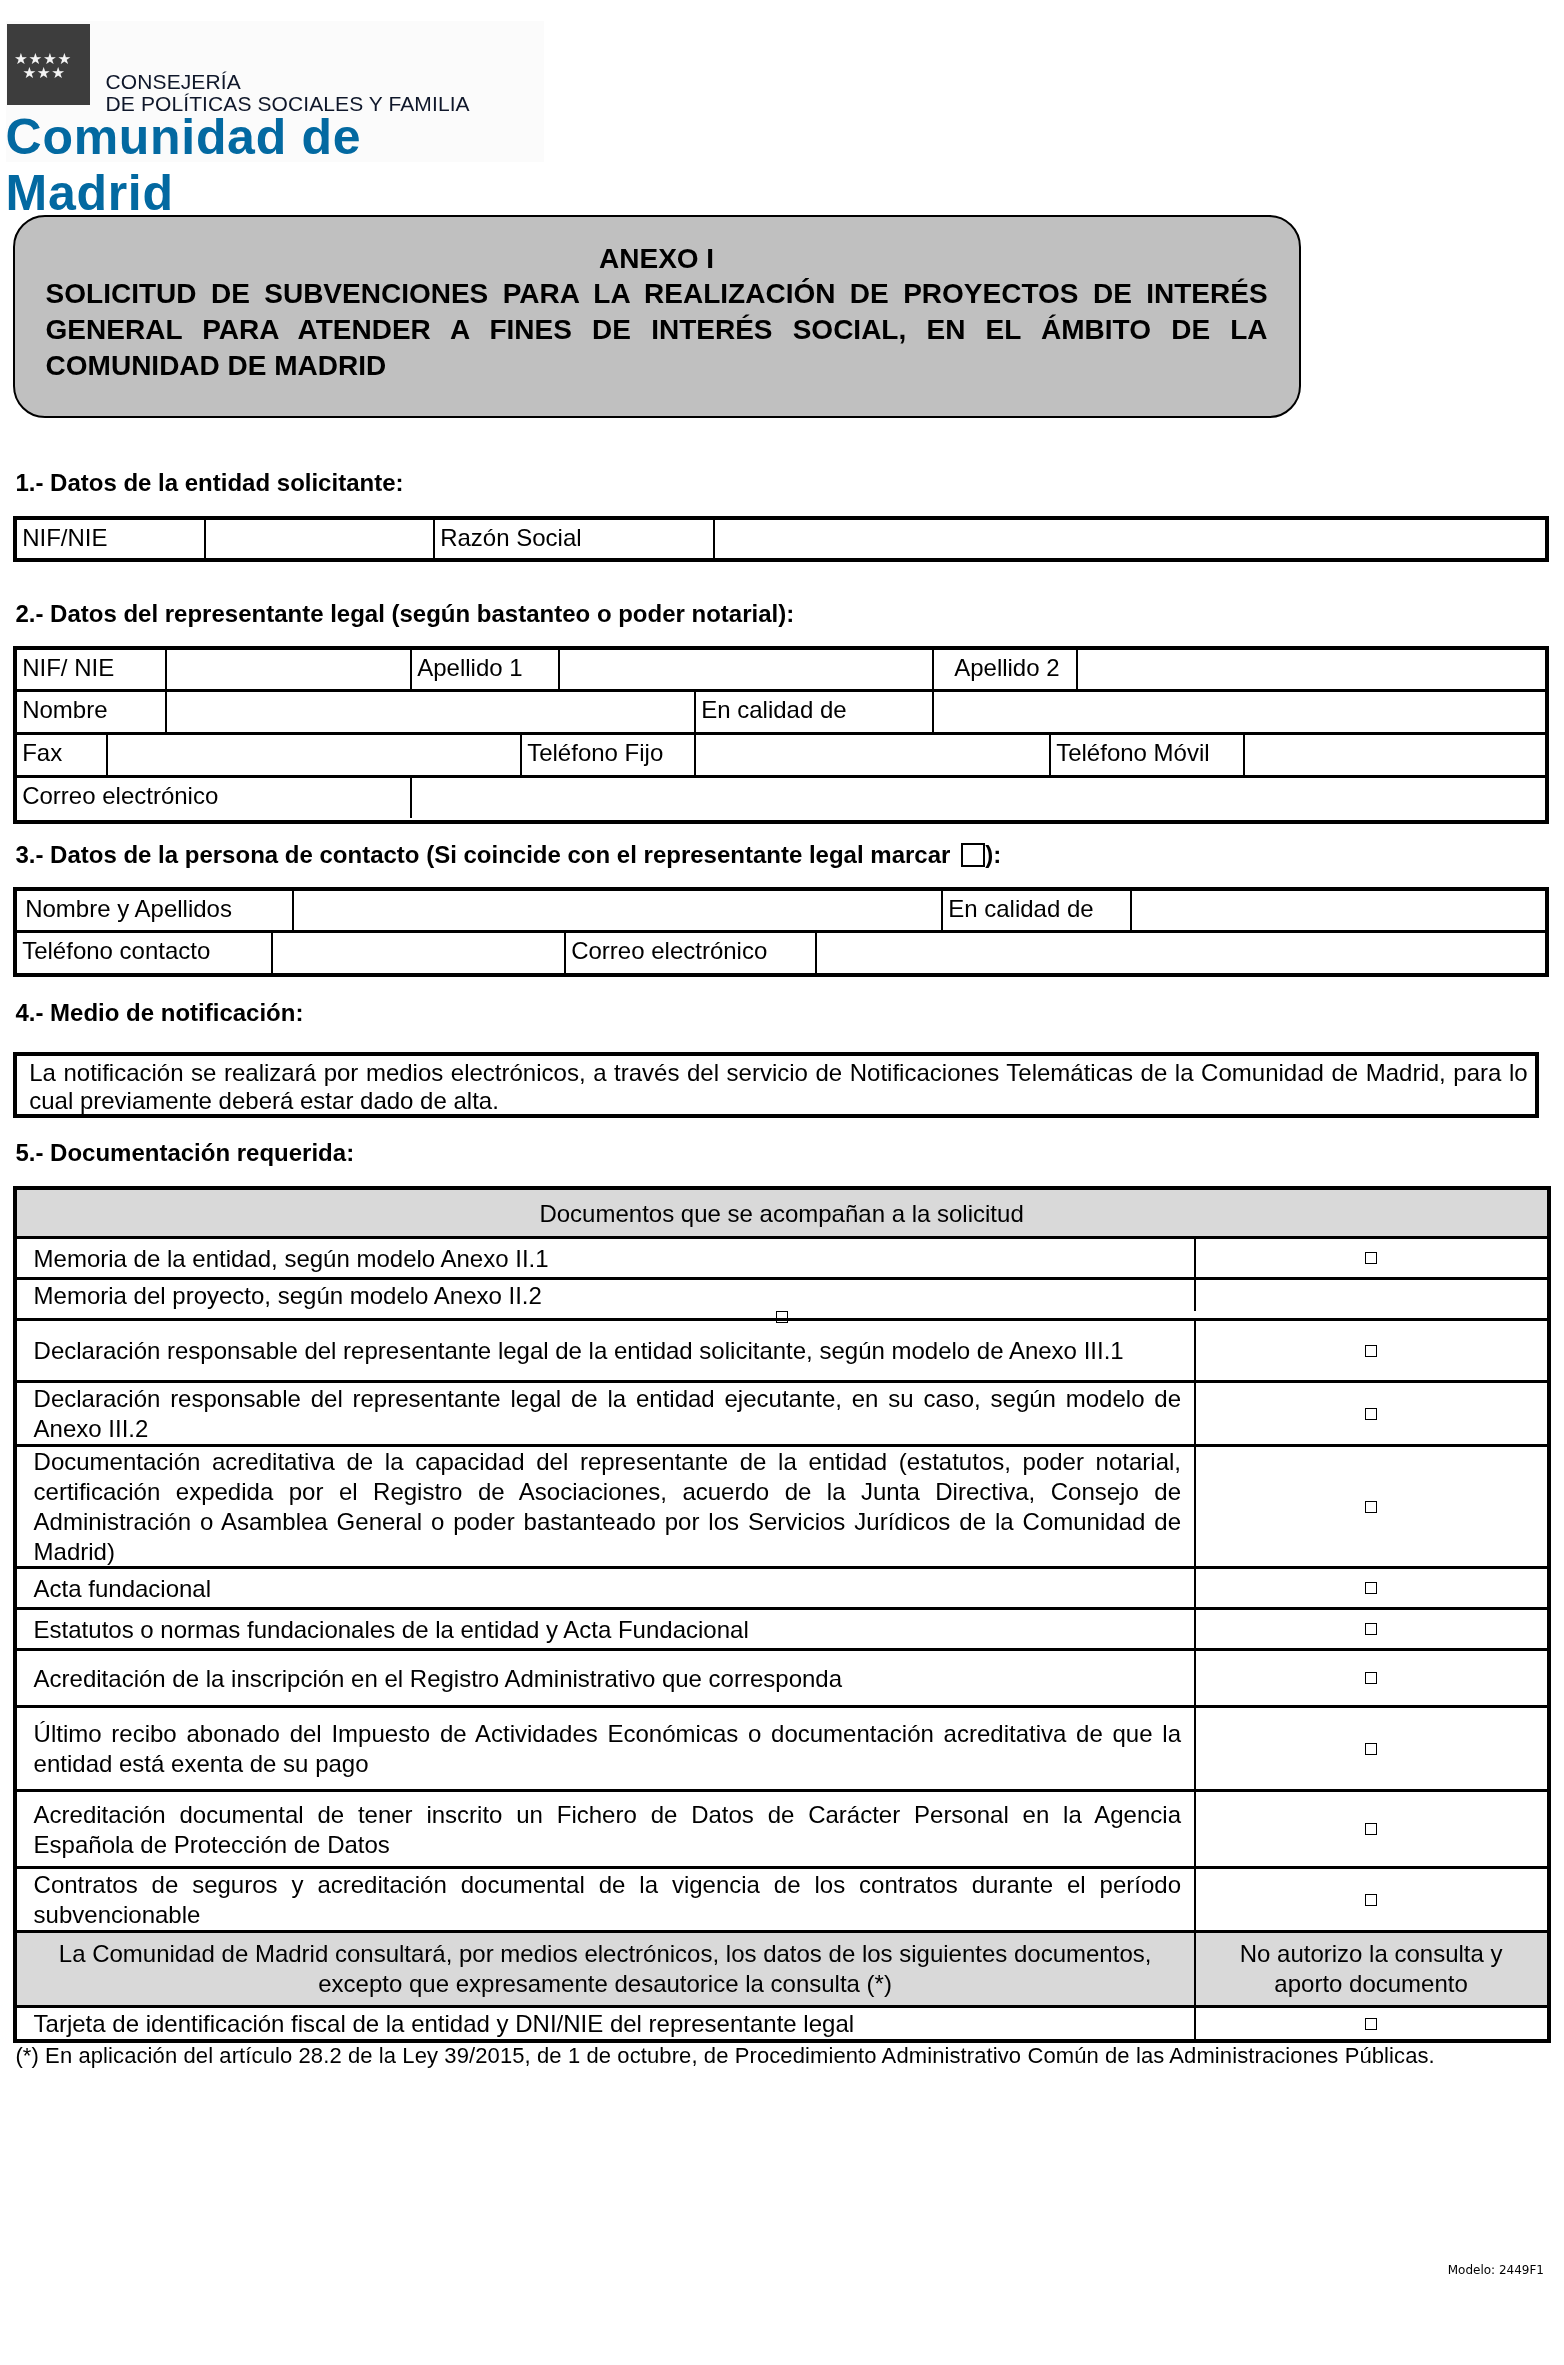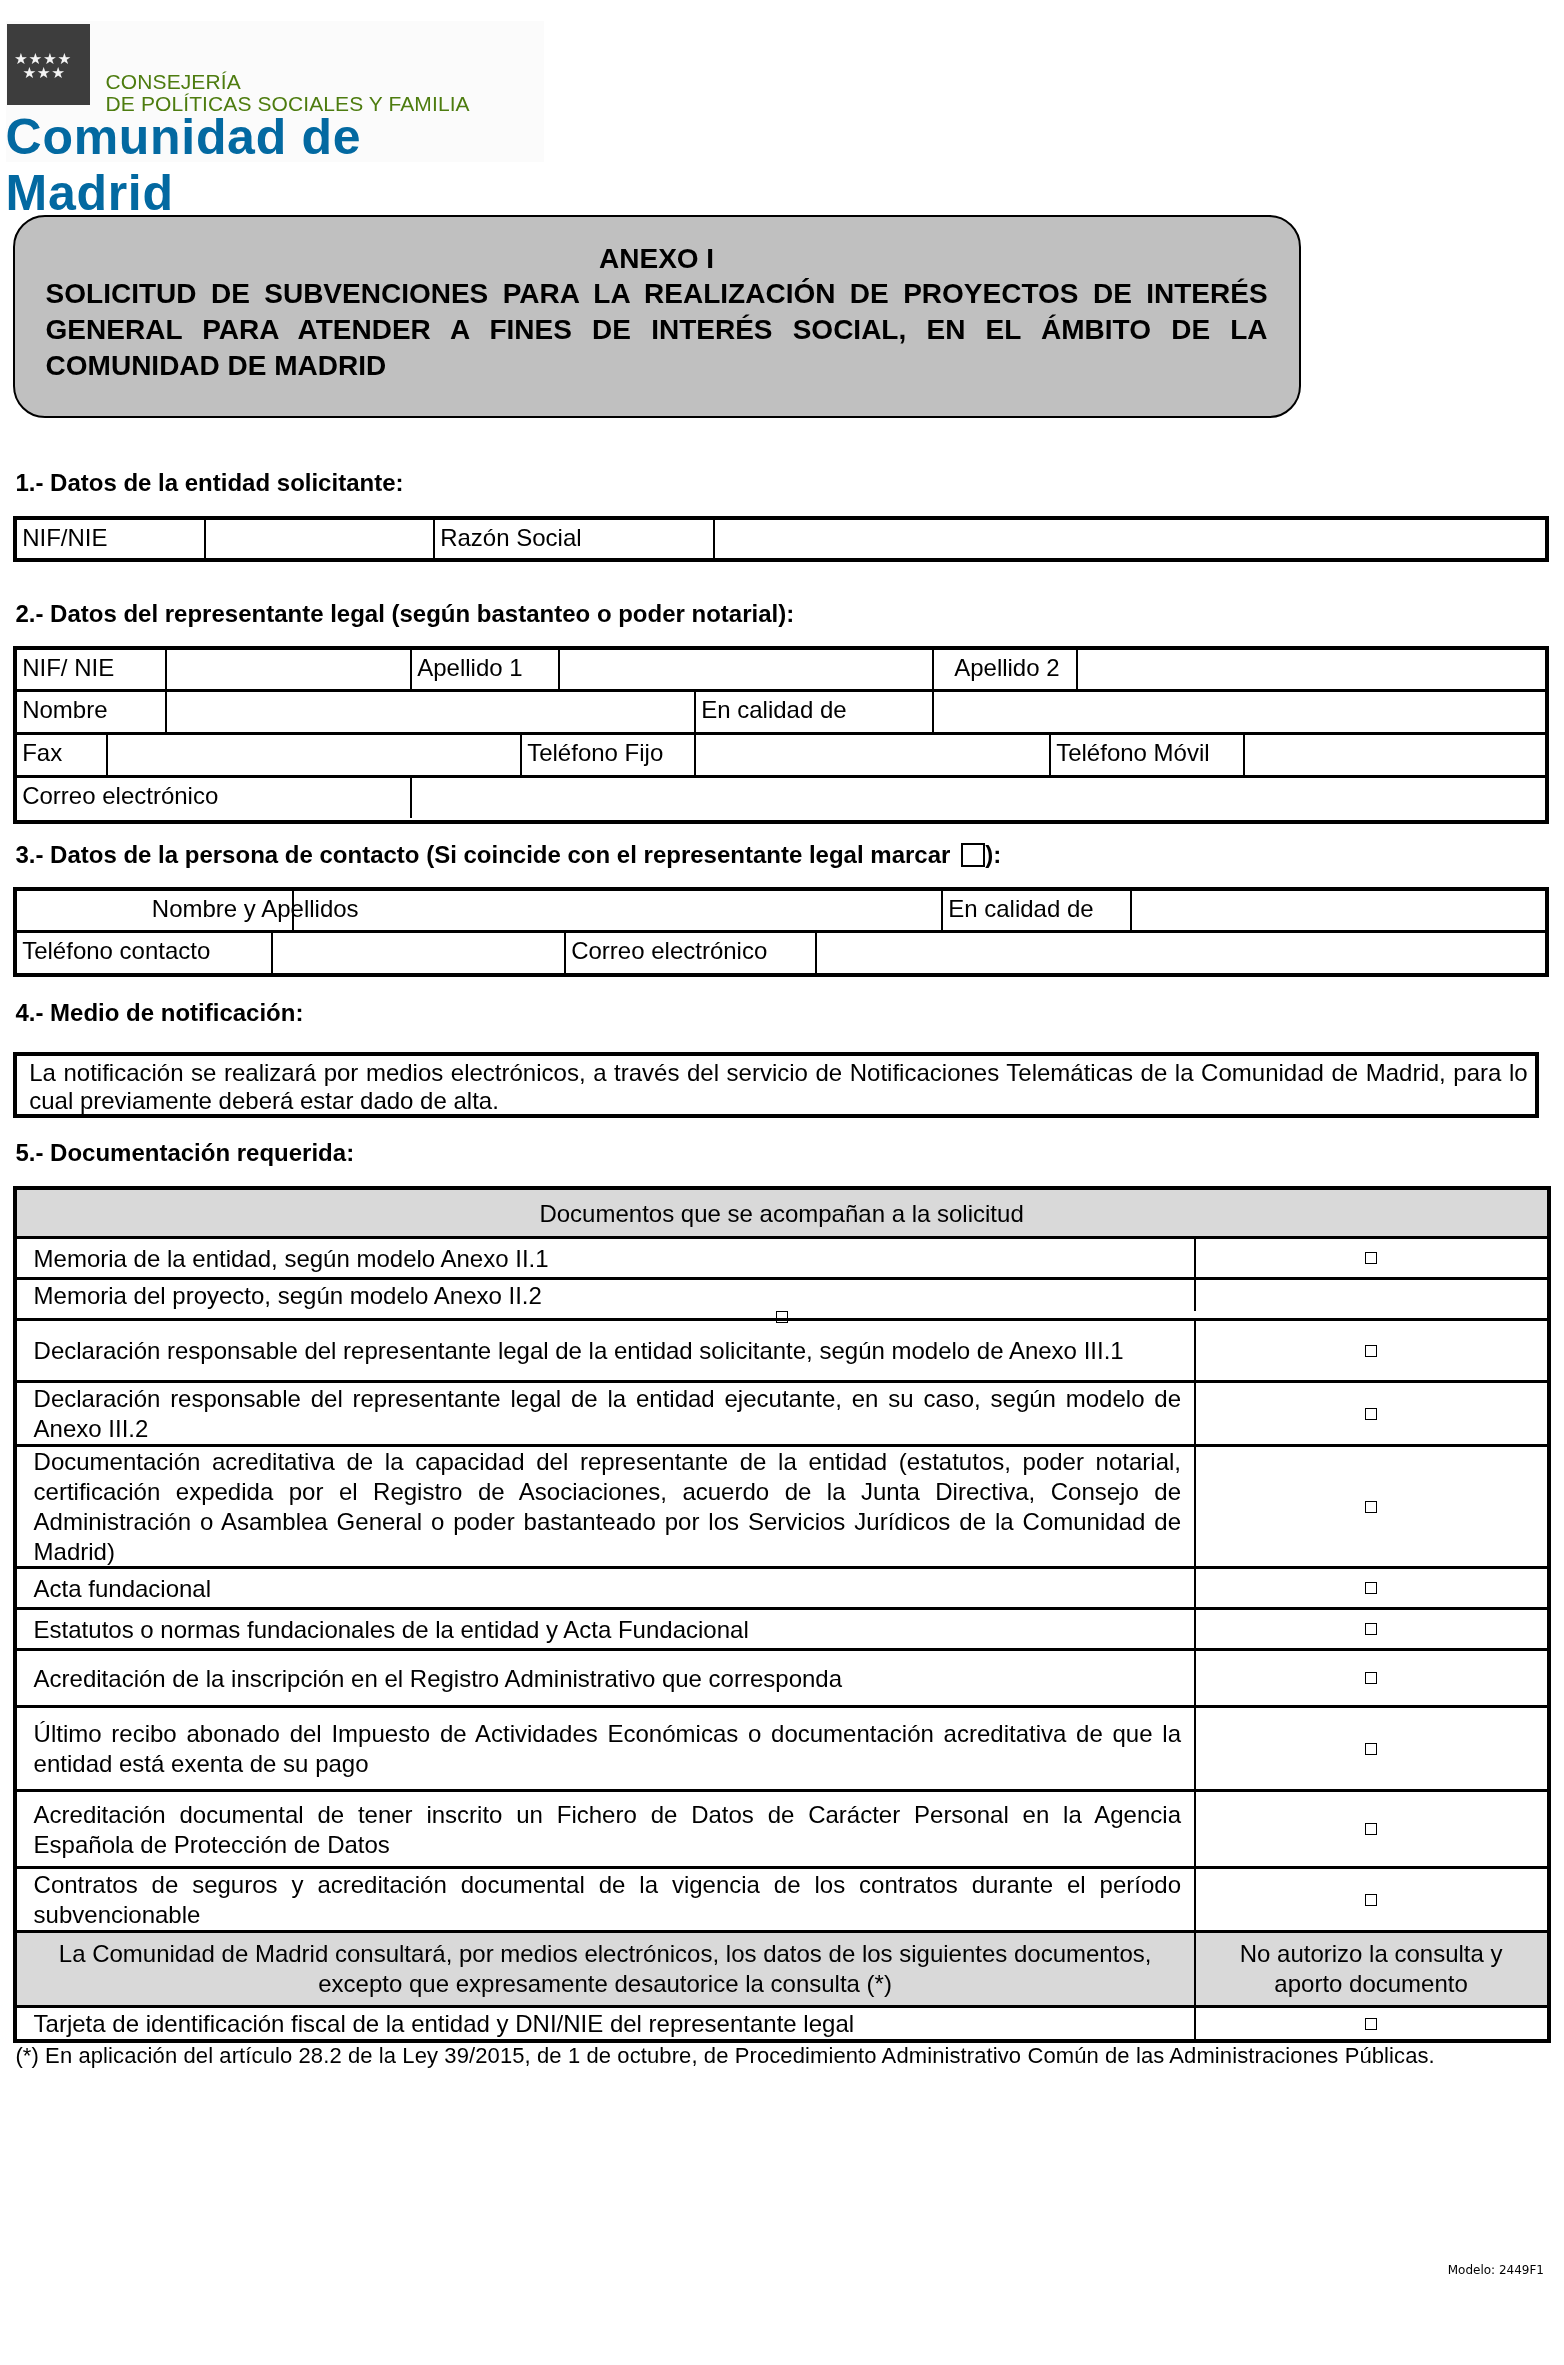--- a/index.html
+++ b/index.html
@@ -4,21 +4,21 @@
 <style>
   html, body { margin: 0; padding: 0; background: #ffffff; }
   body { width: 1565px; height: 2366px; position: relative; overflow: hidden;
          font-family: "Liberation Sans", sans-serif; color: #000; }
 
   
   .logo { position: absolute; left: 5.6px; top: 21px; width: 538px; height: 141px; background: #fbfbfb; }
   .logo-square { position: absolute; left: 1.4px; top: 2.8px; width: 83px; height: 81px; background: #3d3d3d; }
   .logo-stars { position: absolute; left: 7px; top: 28px; width: 70px; color: #f4f4f4; font-size: 15.4px; line-height: 14px; letter-spacing: 0.7px; }
   .logo-stars .row2 { padding-left: 8.4px; }
-  .logo-consejeria { position: absolute; left: 100px; top: 50px; color: #4d7c0f; font-size: 21px; line-height: 22px; letter-spacing: 0.1px; }
+  .logo-consejeria { position: absolute; left: 100px; top: 50px; color: #0f172a; font-size: 21px; line-height: 22px; letter-spacing: 0.1px; }
   .logo-comunidad { position: absolute; left: 0px; top: 88px; color: #0369a1; font-size: 50px; font-weight: bold; line-height: 56px; letter-spacing: 0.7px; }
 
   
   .title-box { position: absolute; left: 12.6px; top: 215px; width: 1288px; height: 203px;
                background: #c0c0c0; border: 2.1px solid #000; border-radius: 32px; box-sizing: border-box; }
   .title-anexo { position: absolute; left: 0; right: 0; top: 24px; text-align: center; font-weight: bold; font-size: 28px; line-height: 35px; }
   .title-text { position: absolute; left: 31px; right: 31px; top: 59px; font-weight: bold; font-size: 28px; line-height: 36px; text-align: justify; text-align-last: left; }
 
   
   .sec-h { position: absolute; left: 15.4px; font-weight: bold; font-size: 24px; line-height: 28px; white-space: nowrap; }
@@ -114,21 +114,21 @@
     <div class="fcell first" style="left:0;width:393px;">Correo electrónico</div>
     <div class="fcell input" style="left:393px;right:0;"></div>
   </div>
 </div>
 
 <div class="sec-h" style="top:841px">
   <span>3.- Datos de la persona de contacto (Si coincide con el representante legal marcar </span><span class="inline-check"></span><span>):</span>
 </div>
 <div class="ftable" style="top:887px; height:90px;">
   <div class="frow">
-    <div class="fcell first" style="left:16px;width:326px;text-align:right;">Nombre y Apellidos</div>
+    <div class="fcell first" style="left:3px;width:326px;">Nombre y Apellidos</div>
     <div class="fcell input" style="left:275px;width:649px;"></div>
     <div class="fcell" style="left:924px;width:189px;">En calidad de</div>
     <div class="fcell input" style="left:1113px;right:0;"></div>
   </div>
   <div class="frow">
     <div class="fcell first" style="left:0;width:254px;">Teléfono contacto</div>
     <div class="fcell input" style="left:254px;width:293px;"></div>
     <div class="fcell" style="left:547px;width:251px;">Correo electrónico</div>
     <div class="fcell input" style="left:798px;right:0;"></div>
   </div>

